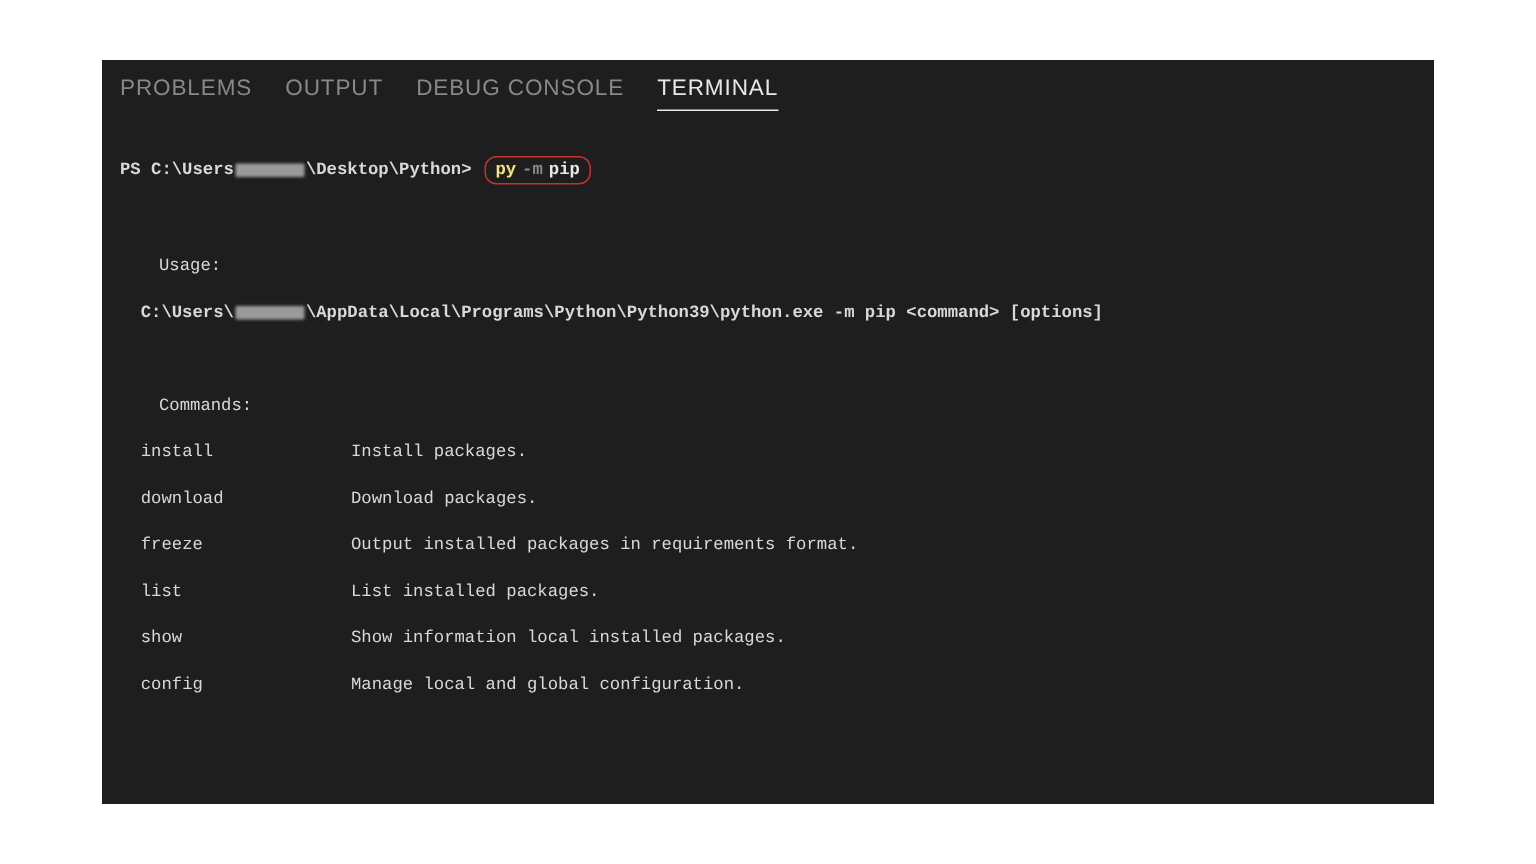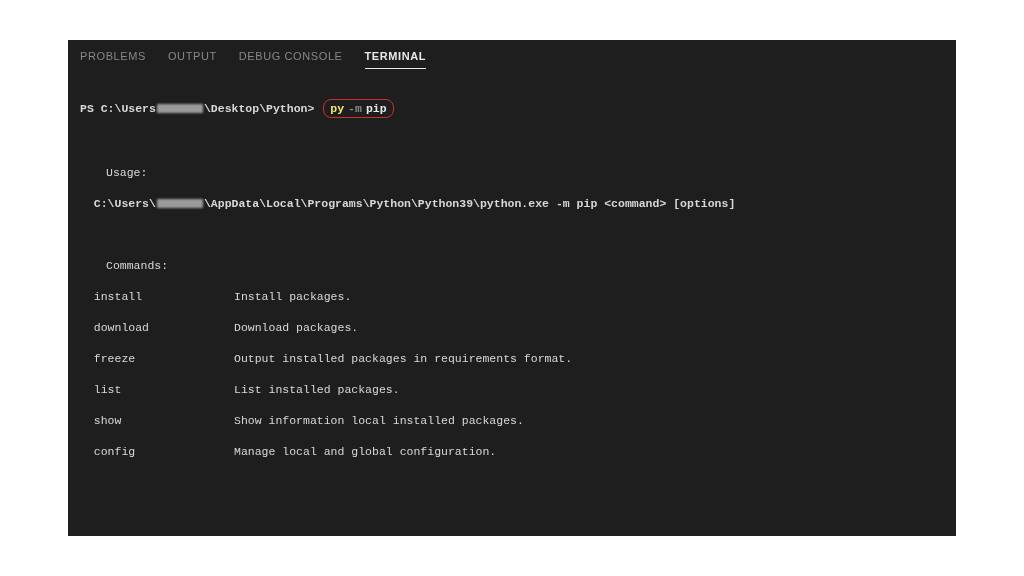--- a/index.html
+++ b/index.html
@@ -9,26 +9,26 @@
     left: 68px; top: 40px;
     width: 888px; height: 496px;
     background: #1e1e1e;
     overflow: hidden;
   }
   .tabs {
     display: flex;
     gap: 22px;
     padding: 10px 12px 0 12px;
     font-family: 'Segoe UI', sans-serif;
-    font-size: 11px;
+    font-size: 15px;
     letter-spacing: 0.6px;
     color: #888;
   }
   .tab { padding-bottom: 6px; cursor: pointer; }
-  .tab.active { color: #e8e8e8; border-bottom: 1px solid #e8e8e8; font-weight: bold; }
+  .tab.active { color: #e8e8e8; border-bottom: 1px solid #e8e8e8; }
   .term {
     padding: 14px 12px 0 12px;
     color: #d8d8d8;
     font-size: 11.5px;
     line-height: 1.35;
     white-space: pre;
   }
   .prompt-line { display: flex; align-items: center; flex-wrap: wrap; font-weight: bold; }
   .redbox {
     border: 1.5px solid #c83030;

